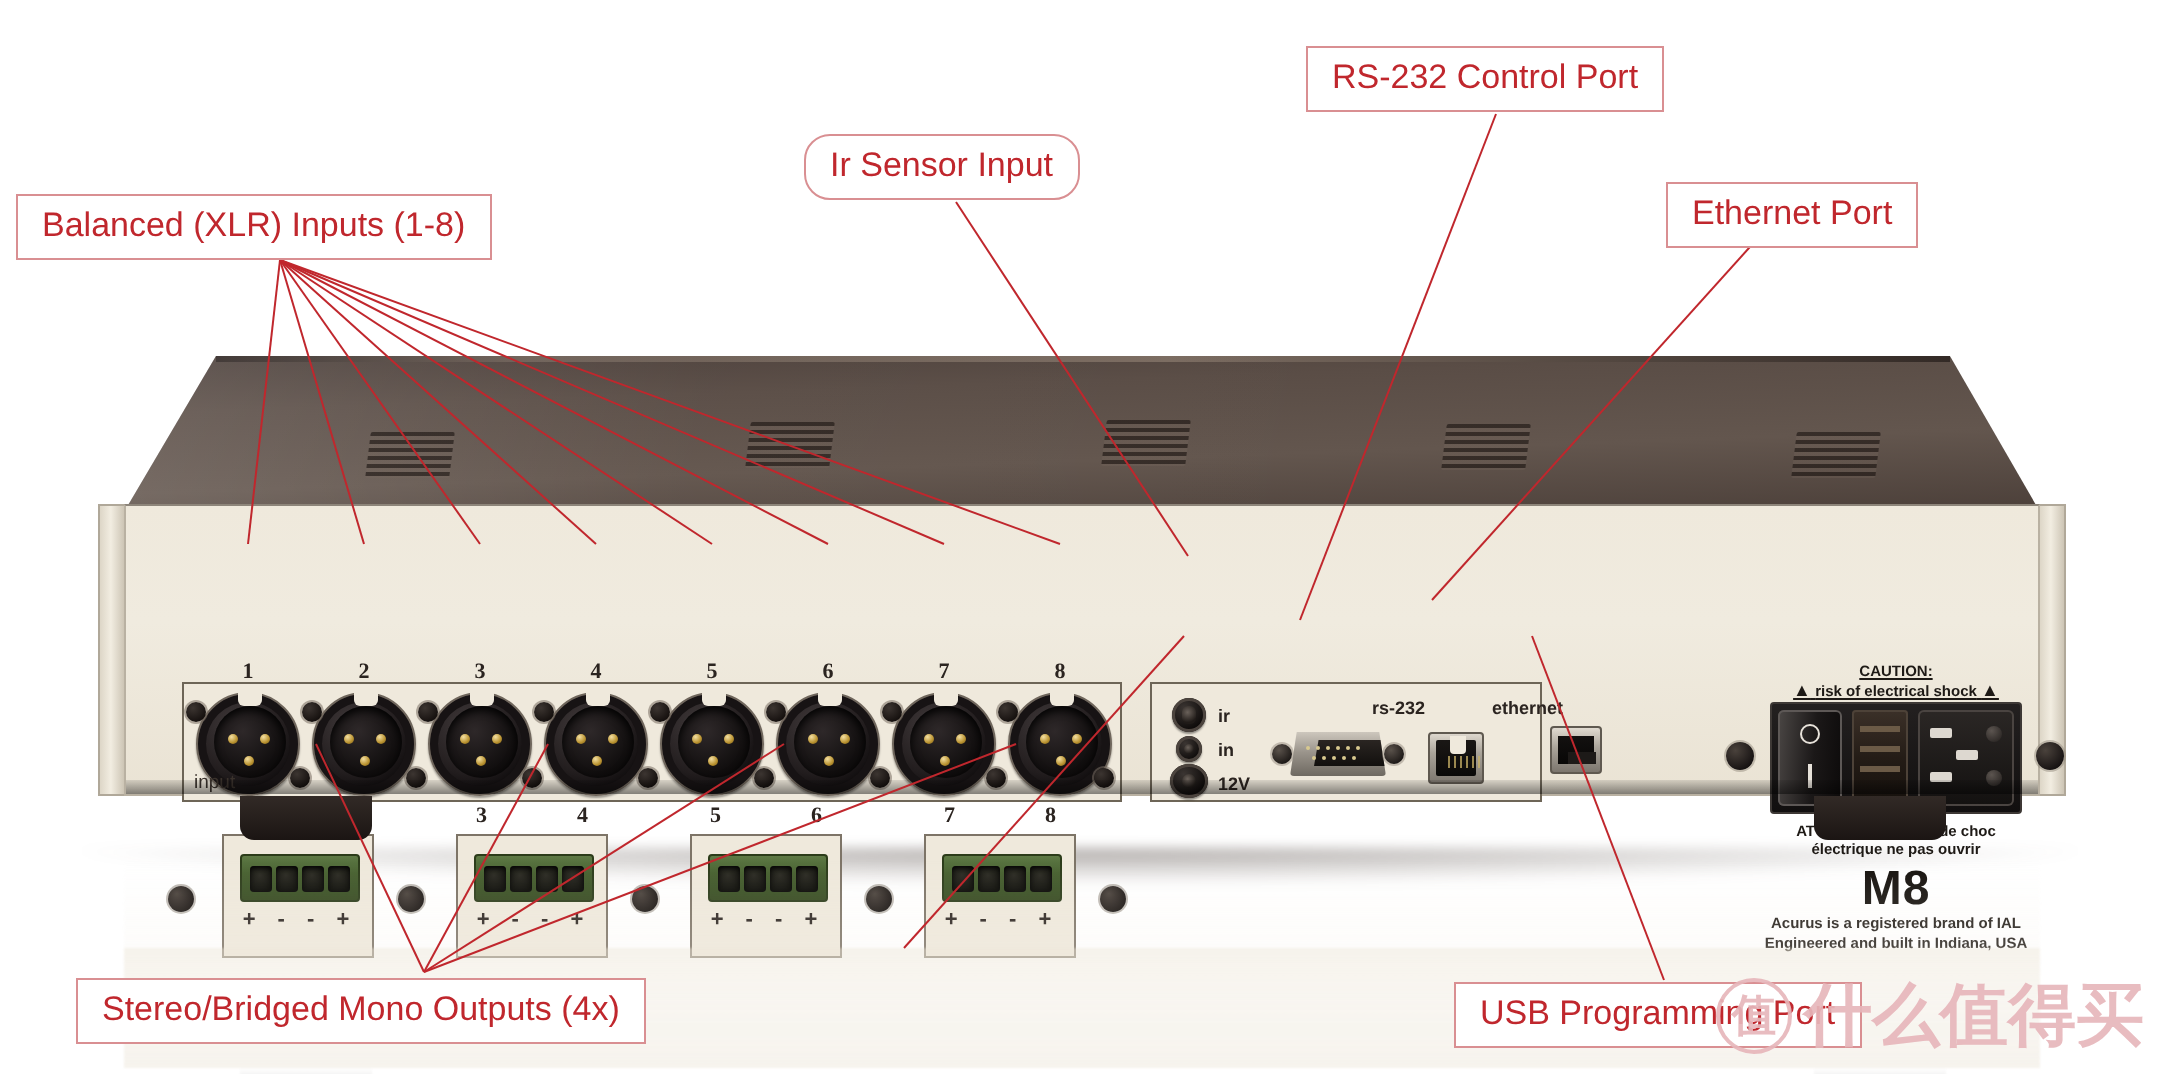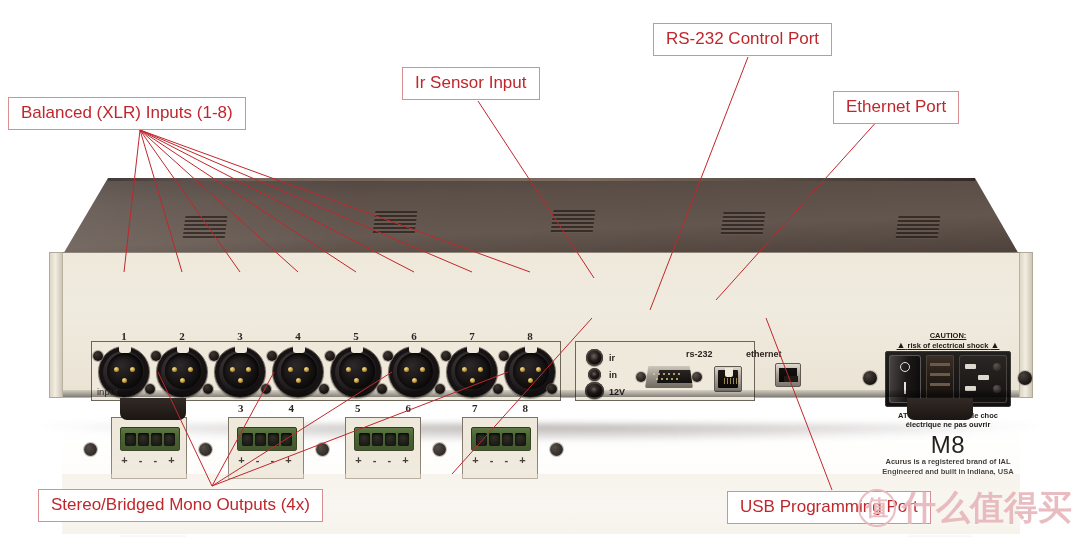--- a/index.html
+++ b/index.html
@@ -177,21 +177,21 @@
   }
   .spk-num { position:absolute; top:-16px; font-size:11px; font-weight:bold;
     color:#2b2420; font-family:"Liberation Serif", serif; }
   .spk-num.a { left:9px; } .spk-num.b { right:9px; }
   .mid-screw { position:absolute; top:190px; width:13px; height:13px; border-radius:50%;
     background: radial-gradient(circle at 34% 30%, #4a423c, #171210 78%);
     box-shadow: 0 0 0 1px rgba(130,120,108,.5); }
 
   
   .ctrl-panel {
-    position:absolute; left:512px; top:88px; width:180px; height:60px;
+    position:absolute; left:512px; top:88px; width:196px; height:60px;
     border:1.4px solid #6d6557; background:#efe9dc;
   }
   .jack { position:absolute; border-radius:50%;
     background: radial-gradient(circle at 36% 30%, #3b3532, #0c0908 72%);
     box-shadow: inset 0 0 0 1.5px #4c443e, 0 1px 1px rgba(0,0,0,.4); }
   .jack .core { position:absolute; border-radius:50%;
     background: radial-gradient(circle at 40% 35%, #6a615a, #201b18 70%); }
   .jack-lbl { position:absolute; font-size:9px; font-weight:bold; color:#2b2420;
     font-family:"Liberation Sans", sans-serif; }
   .port-cap { position:absolute; font-size:9px; font-weight:bold; color:#2b2420;
@@ -286,21 +286,21 @@
   .iec .s3 { left:6px; top:31px; width:11px; height:5px; }
   .iec .hole { position:absolute; right:6px; width:8px; height:8px; border-radius:50%;
     background: radial-gradient(circle at 35% 30%, #5c5550,#211d1b); }
   .iec .h1 { top:8px; } .iec .h2 { top:30px; }
   .pwr-screw { position:absolute; width:14px; height:14px; border-radius:50%;
     background: radial-gradient(circle at 34% 30%, #4a423c, #141010 78%);
     box-shadow:0 0 0 1px rgba(140,130,118,.45); top:118px; }
 
   .model-name {
     position:absolute; left:790px; top:178px; width:190px; text-align:center;
-    font-size:24px; font-weight:normal; color:#17130f; letter-spacing:.5px;
+    font-size:24px; font-weight:bold; color:#17130f; letter-spacing:.5px;
     font-family:"Liberation Sans", sans-serif;
   }
   .brand-line {
     position:absolute; left:780px; top:204px; width:210px; text-align:center;
     font-size:7.5px; line-height:1.35; color:#231e19; font-weight:bold;
     font-family:"Liberation Sans", sans-serif;
   }
 
   
   .callout {
@@ -636,21 +636,21 @@
     <line x1="212" y1="486" x2="158" y2="372"></line>
     <line x1="212" y1="486" x2="274" y2="372"></line>
     <line x1="212" y1="486" x2="392" y2="372"></line>
     <line x1="212" y1="486" x2="508" y2="372"></line>
 
     <line x1="452" y1="474" x2="592" y2="318"></line>
   </svg>
 
   <div class="callout" style="left:8px; top:97px;">Balanced (XLR) Inputs (1-8)</div>
 
-  <div class="callout" style="left:402px; top:67px;">Ir Sensor Input</div>
+  <div class="callout" style="left:402px; top:67px;border-radius:13px;">Ir Sensor Input</div>
 
   <div class="callout" style="left:653px; top:23px;">RS-232 Control Port</div>
 
   <div class="callout" style="left:833px; top:75px;margin-top:16px;">Ethernet Port</div>
 
   <div class="callout" style="left:38px; top:489px;">Stereo/Bridged Mono Outputs (4x)</div>
 
 
   <div class="callout" style="left:727px; top:491px;">USB Programming Port</div>
 

